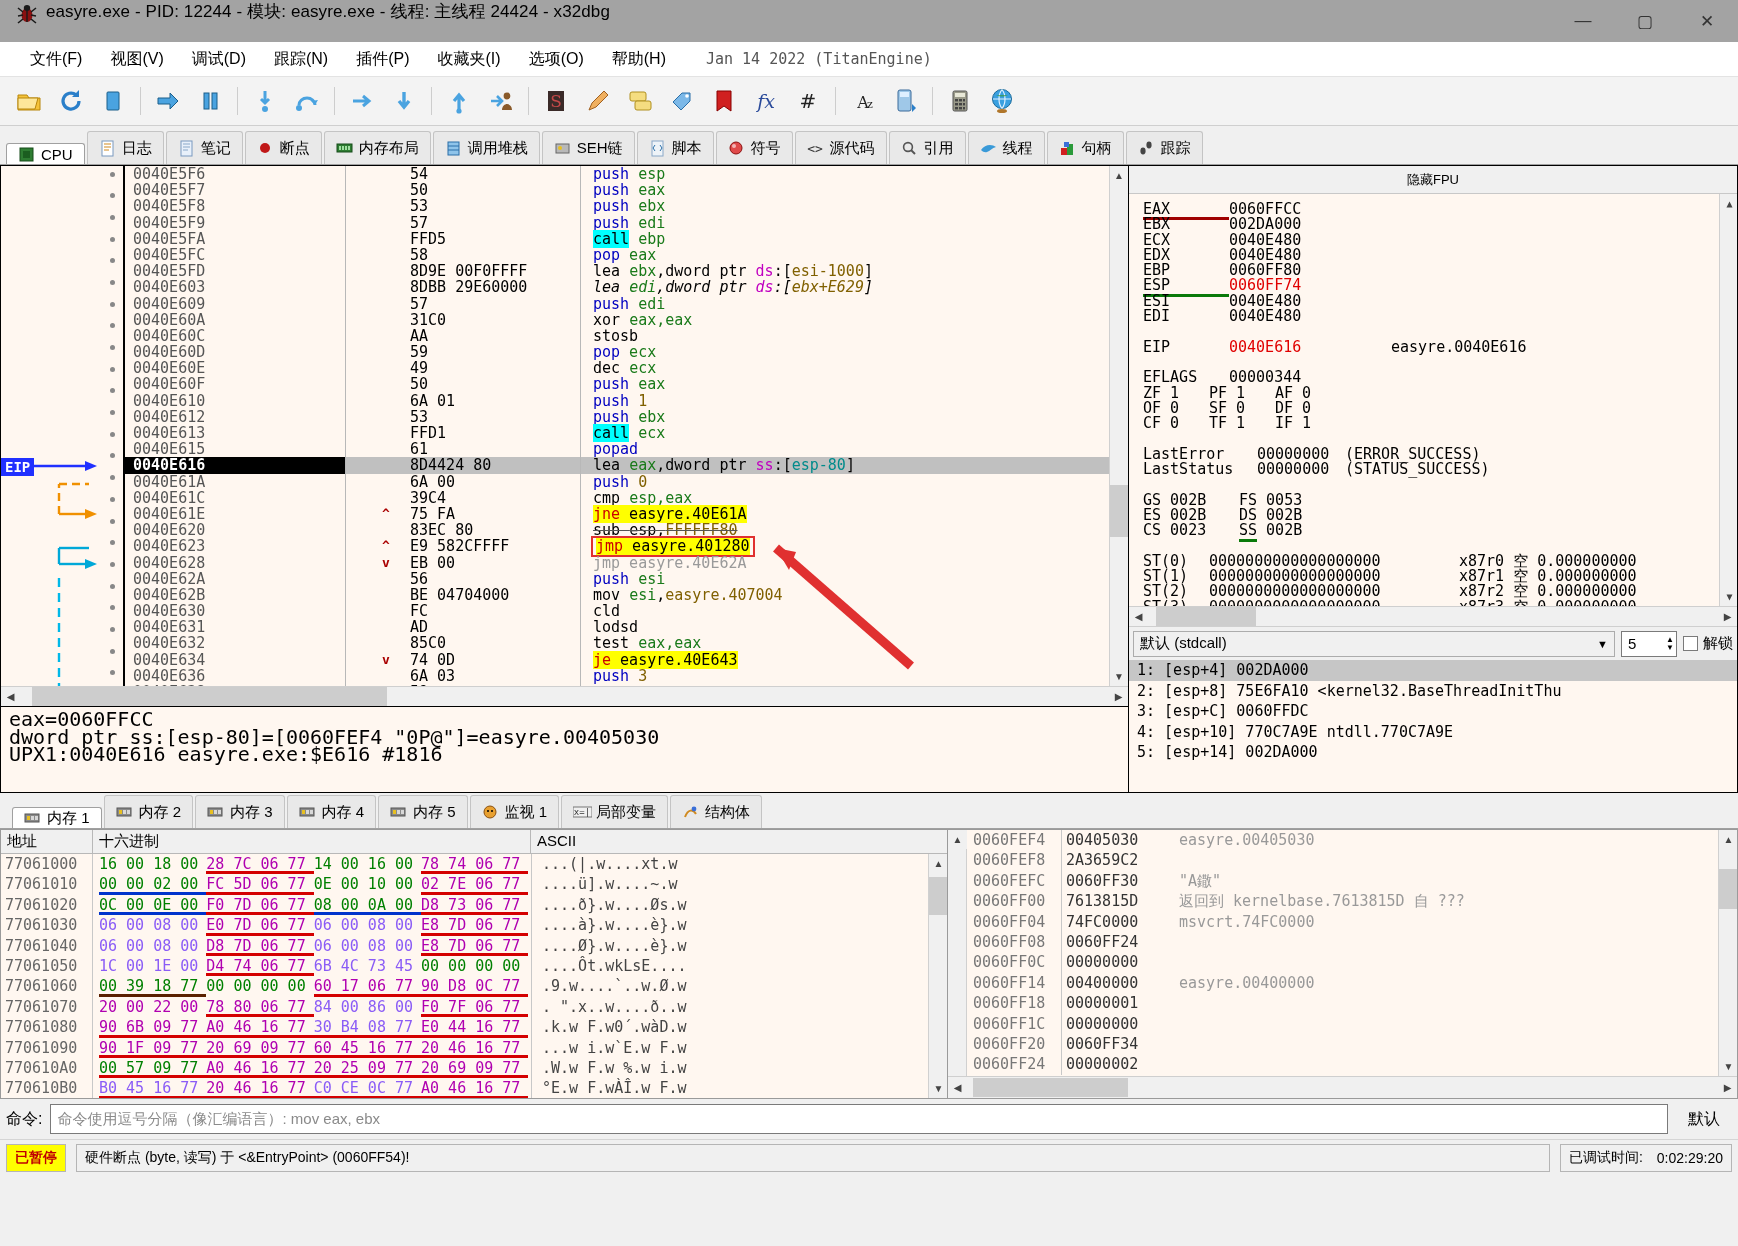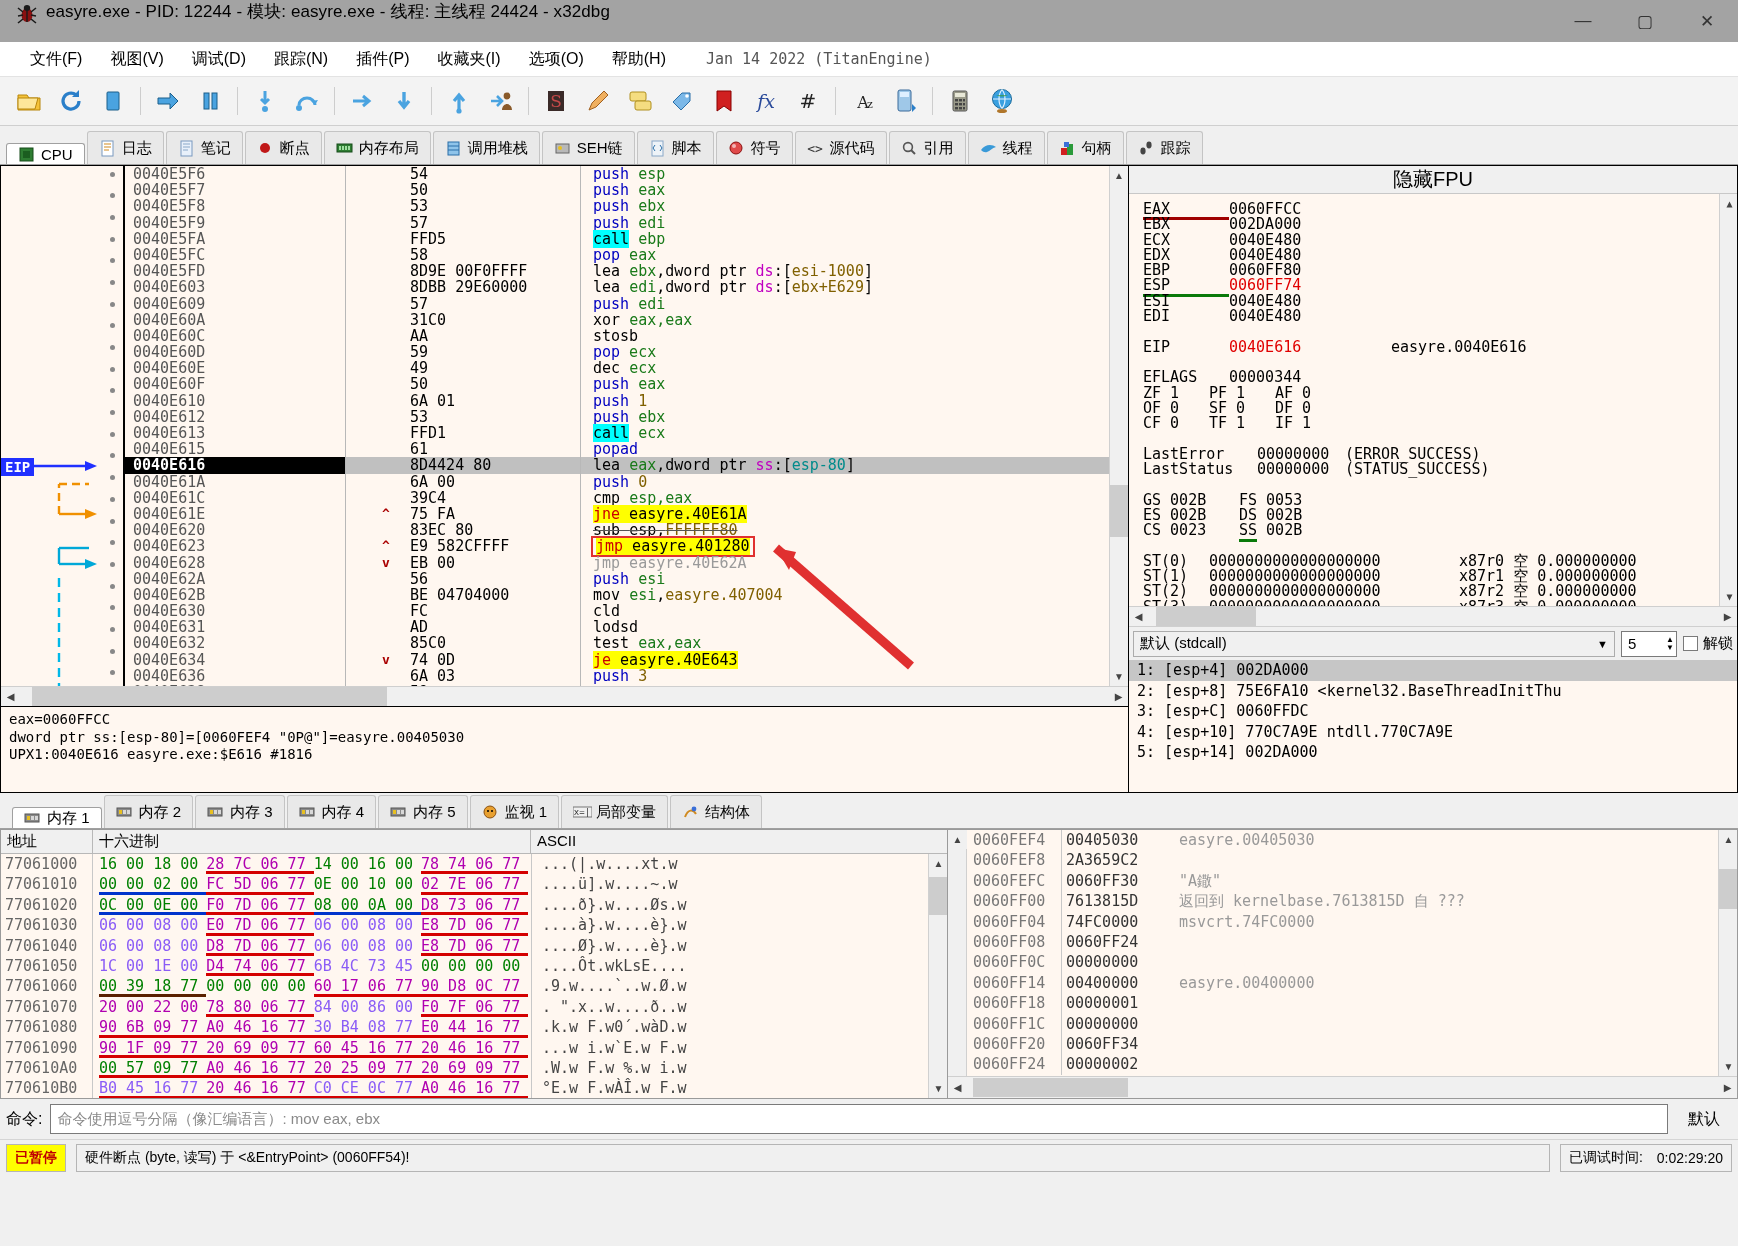--- a/index.html
+++ b/index.html
@@ -79,25 +79,25 @@
   .jmp-red{ color:#cc0000;}
   .grey{ color:#9a9a9a;}
   .strike{ text-decoration:line-through; text-decoration-color:#555;}
   .jarrow{ color:#a00; font-weight:bold; font-size:13px; }
 
   #dis-hscroll{ height:20px; background:#f0f0f0; border-top:1px solid #cfcfcf; display:flex; align-items:center;}
   #dis-vscroll{ width:19px; background:#f0f0f0; border-left:1px solid #d0d0d0; display:flex; flex-direction:column; align-items:center;}
   .sbtn{ width:19px;height:19px;display:flex;align-items:center;justify-content:center;font-size:10px;color:#444;background:#f0f0f0;}
   .sthumb{ background:#cdcdcd;}
 
-  #infobox{ height:86px; border-top:1px solid #000; background:#fff7f0; padding:4px 8px; font-family:"DejaVu Sans Mono","Liberation Mono",monospace; font-size:14px;}
+  #infobox{ height:86px; border-top:1px solid #000; background:#fff7f0; padding:4px 8px; font-family:"DejaVu Sans Mono","Liberation Mono",monospace; font-size:20px;}
   #infobox div{ line-height:17.5px;}
 
   #cpuright{ width:610px; display:flex; flex-direction:column; border:1px solid #000; background:#fff;}
-  #fpu-hdr{ height:28px; background:#f0f0f0; border-bottom:1px solid #c8c8c8; display:flex; align-items:center; justify-content:center; font-size:20px;}
+  #fpu-hdr{ height:28px; background:#f0f0f0; border-bottom:1px solid #c8c8c8; display:flex; align-items:center; justify-content:center; font-size:13px;}
   #regs{ flex:1; background:#fff7f0; font-family:"DejaVu Sans Mono","Liberation Mono",monospace; font-size:15px; padding:8px 0 0 14px; overflow:hidden; position:relative;}
   #regs .rrow{ height:15.3px; line-height:15.3px; white-space:nowrap;}
   #regs .rname{ display:inline-block; width:86px;}
   #regs .rval{ display:inline-block; width:162px;}
   .ul-red{ border-bottom:3px solid #a00000; }
   .ul-green{ border-bottom:3px solid #0a7a0a; }
   .red{ color:#e00000;}
   #regs-hscroll{ height:20px; background:#f0f0f0; border-top:1px solid #cfcfcf; display:flex; align-items:center;}
   #callconv{ height:34px; display:flex; align-items:center; background:#f0f0f0; border-top:1px solid #cfcfcf; padding:0 4px; gap:6px;}
   .combo{ flex:1; height:26px; background:#f0f0f0; border:1px solid #acacac; display:flex; align-items:center; padding:0 6px; font-size:15px;}
@@ -616,21 +616,21 @@
 
       <div class="col-instr" id="colInstr">
 
       <div class="row" style="position: relative;"><span class="kw">push</span><span class="reg">&nbsp;esp</span></div>
           <div class="row" style="position: relative;"><span class="kw">push</span><span class="reg">&nbsp;eax</span></div>
           <div class="row" style="position: relative;"><span class="kw">push</span><span class="reg">&nbsp;ebx</span></div>
           <div class="row" style="position: relative;"><span class="kw">push</span><span class="reg">&nbsp;edi</span></div>
           <div class="row" style="position: relative;"><span class="call-hl">call</span><span class="reg">&nbsp;ebp</span></div>
           <div class="row" style="position: relative;"><span class="kw">pop</span><span class="reg">&nbsp;eax</span></div>
           <div class="row" style="position: relative;"><span class="">lea&nbsp;</span><span class="reg">ebx</span><span class="">,dword&nbsp;ptr&nbsp;</span><span class="seg">ds</span><span class="">:[</span><span class="num">esi-1000</span><span class="">]</span></div>
-          <div class="row" style="position: relative;"><span class="">lea&nbsp;</span><span class="reg">edi</span><span class="">,dword&nbsp;ptr&nbsp;</span><span class="seg">ds</span><span class="">:[</span><span class="num">ebx+E629</span><span class="">]</span></div>
+          <div class="row" style="position: relative; font-style: italic;"><span class="">lea&nbsp;</span><span class="reg">edi</span><span class="">,dword&nbsp;ptr&nbsp;</span><span class="seg">ds</span><span class="">:[</span><span class="num">ebx+E629</span><span class="">]</span></div>
           <div class="row" style="position: relative;"><span class="kw">push</span><span class="reg">&nbsp;edi</span></div>
           <div class="row" style="position: relative;"><span class="">xor&nbsp;</span><span class="reg">eax,eax</span></div>
           <div class="row" style="position: relative;"><span class="">stosb</span></div>
           <div class="row" style="position: relative;"><span class="kw">pop</span><span class="reg">&nbsp;ecx</span></div>
           <div class="row" style="position: relative;"><span class="">dec&nbsp;</span><span class="reg">ecx</span></div>
           <div class="row" style="position: relative;"><span class="kw">push</span><span class="reg">&nbsp;eax</span></div>
           <div class="row" style="position: relative;"><span class="kw">push</span><span class="num">&nbsp;1</span></div>
           <div class="row" style="position: relative;"><span class="kw">push</span><span class="reg">&nbsp;ebx</span></div>
           <div class="row" style="position: relative;"><span class="call-hl">call</span><span class="reg">&nbsp;ecx</span></div>
           <div class="row" style="position: relative;"><span class="kw">popad</span></div>

